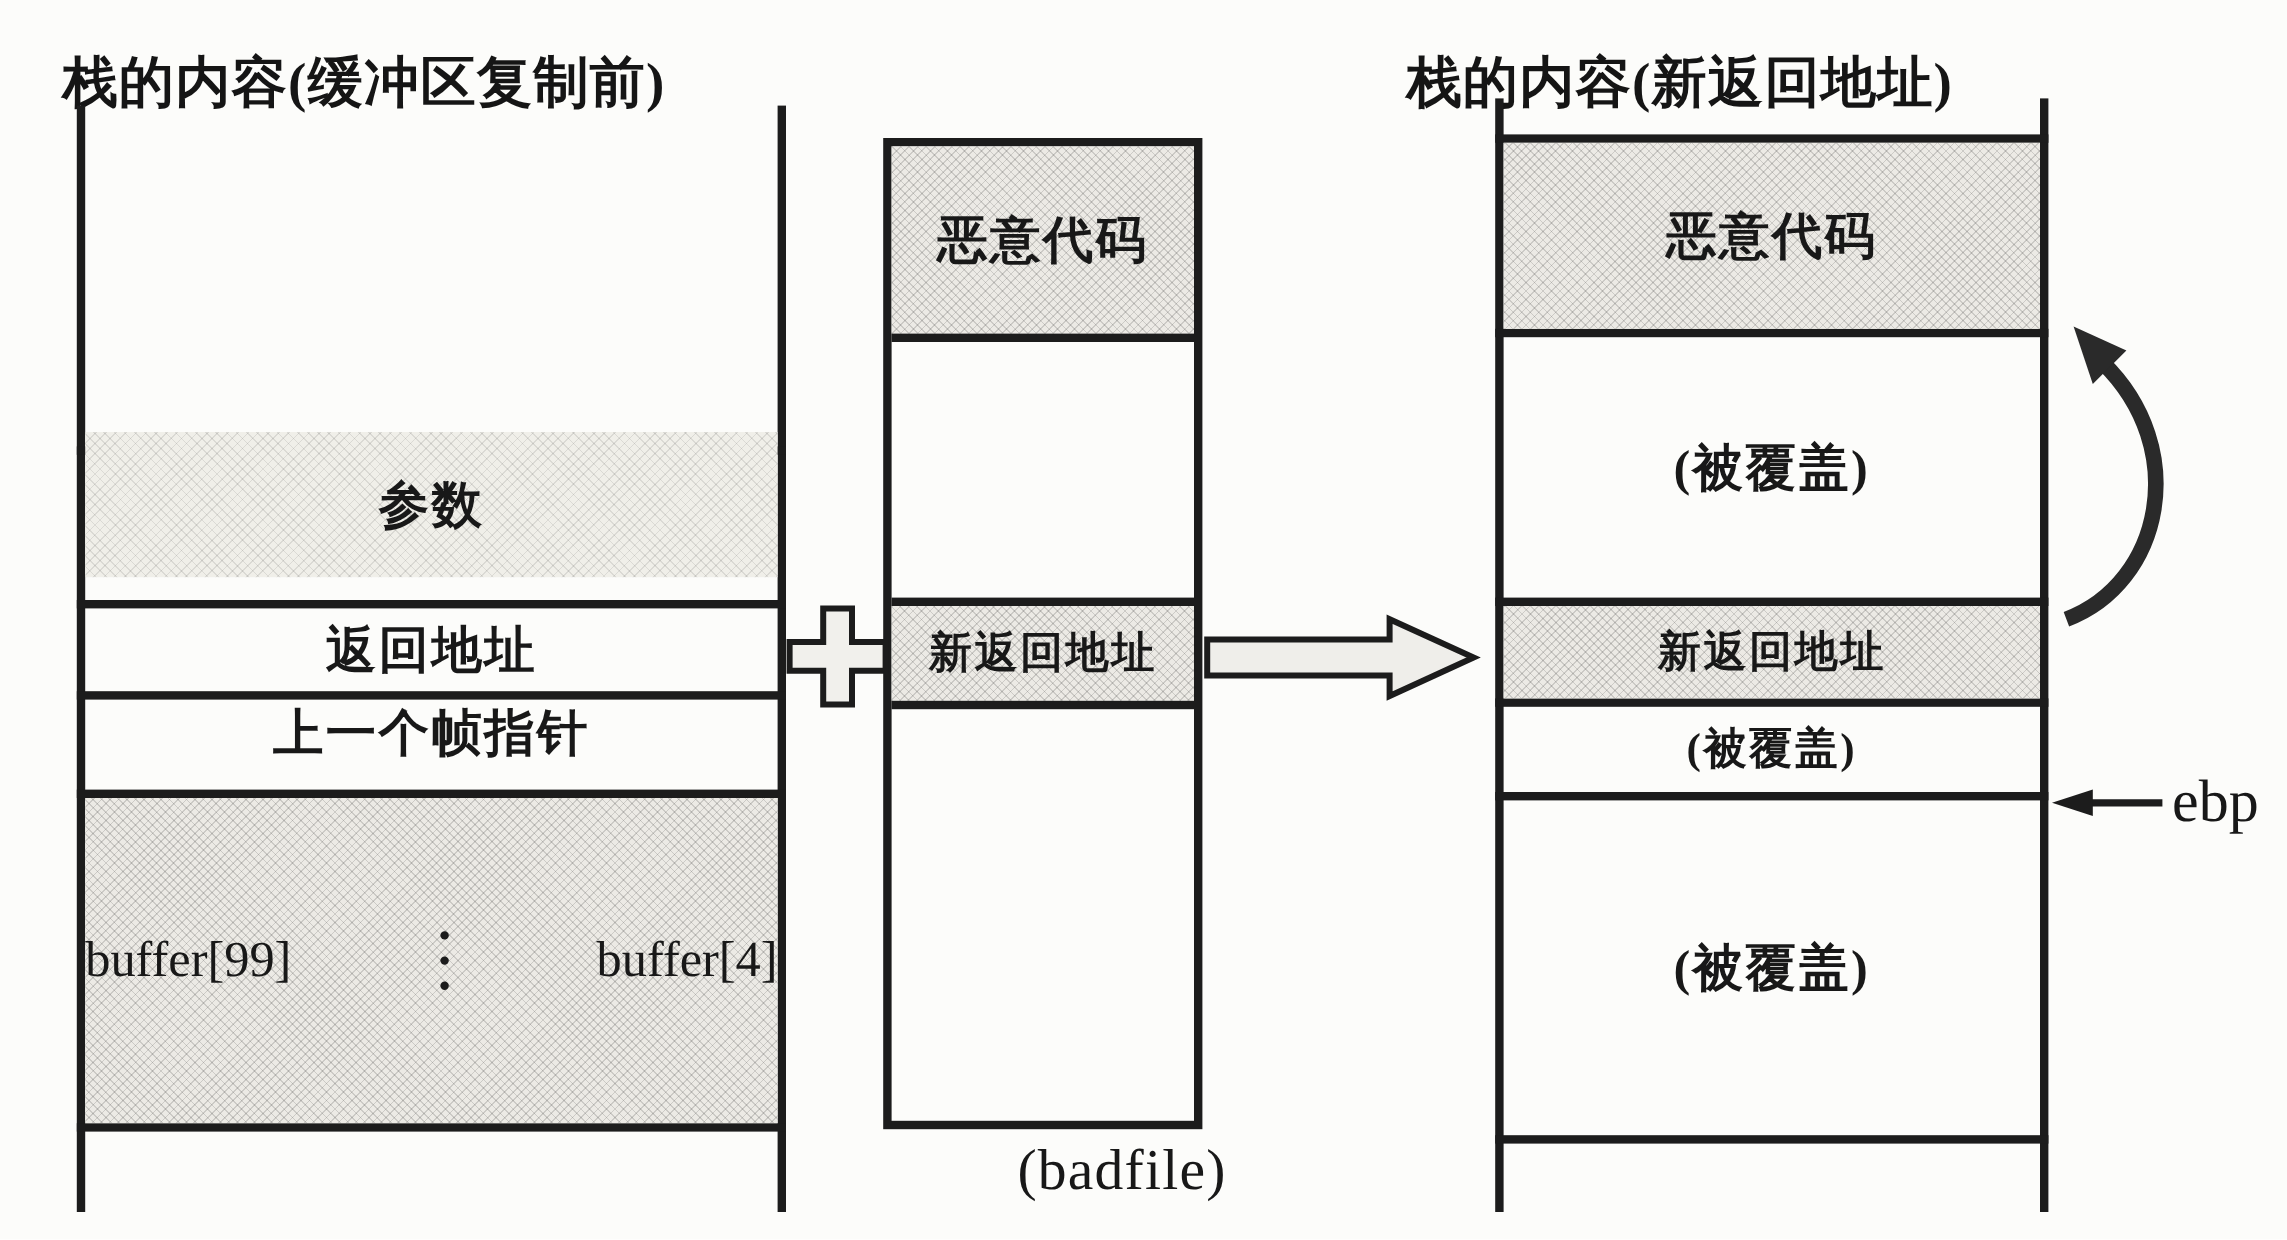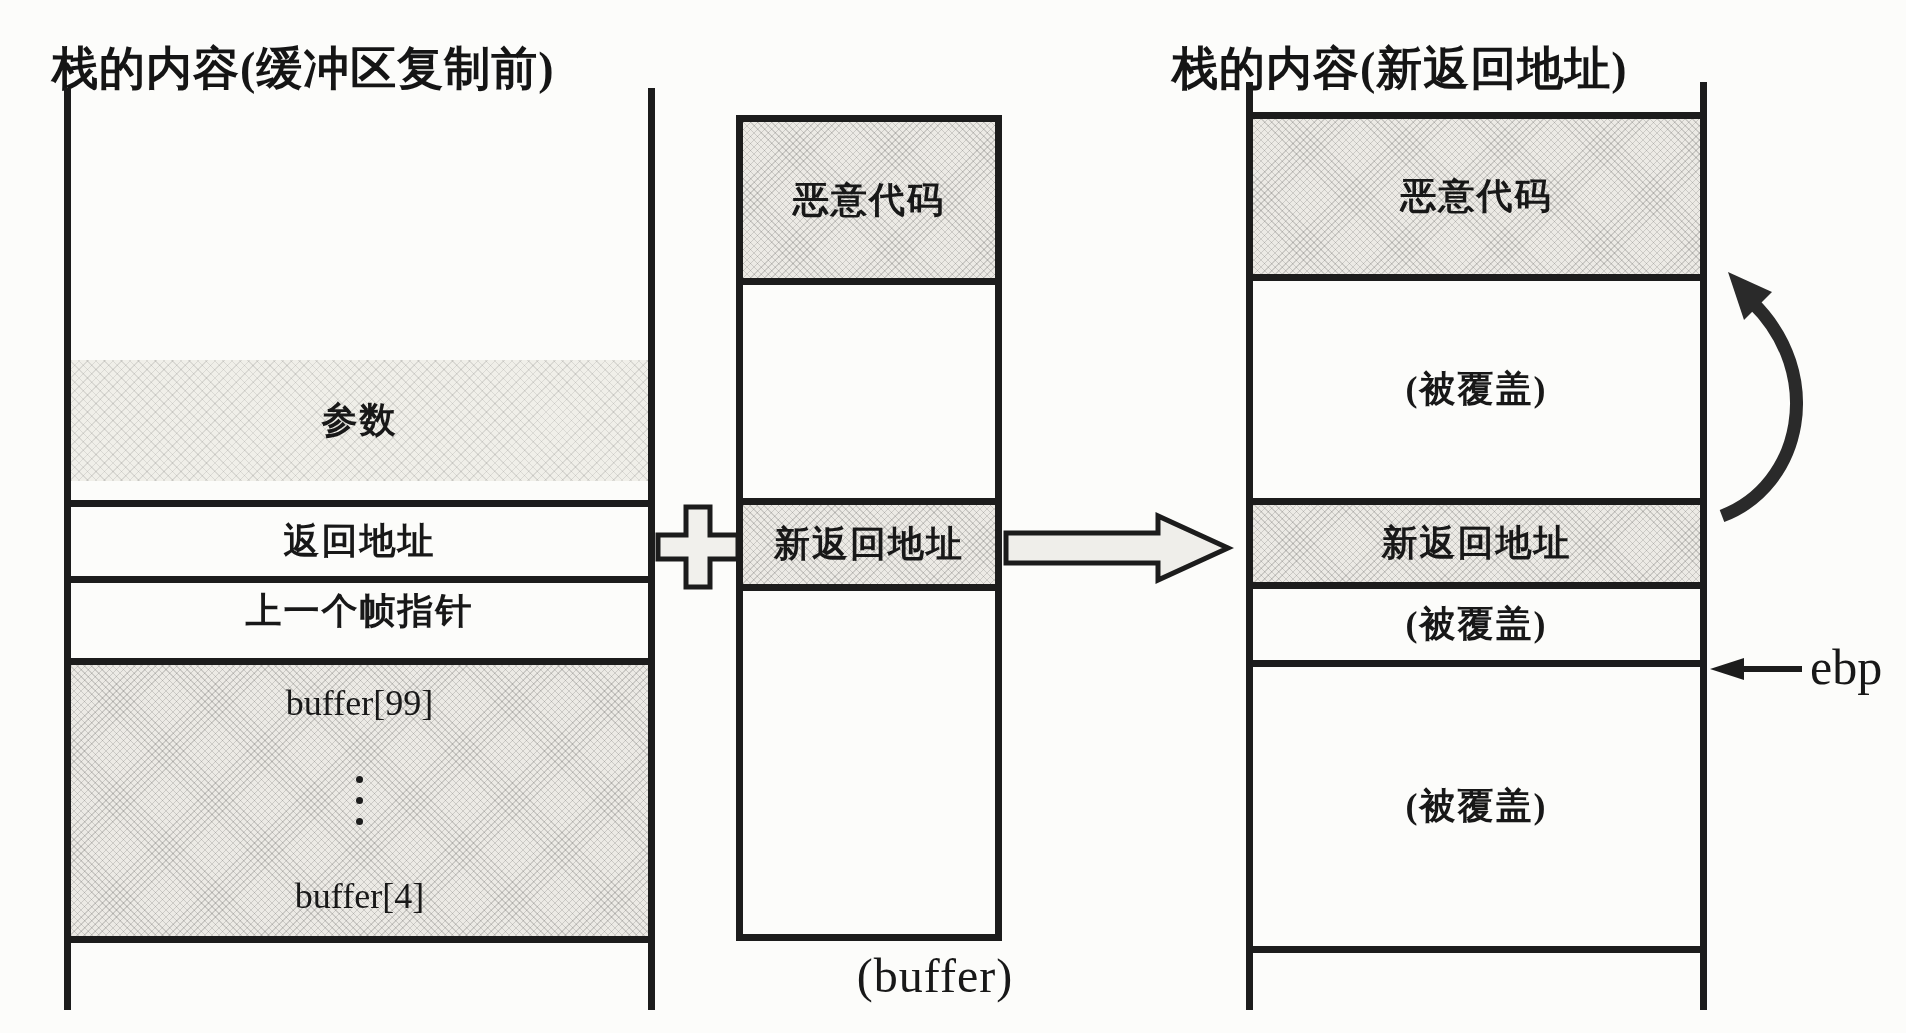--- a/index.html
+++ b/index.html
@@ -10,37 +10,37 @@
     color:#181818;
   }
   .title{
     position:absolute;font-size:46px;font-weight:600;letter-spacing:1px;
     white-space:nowrap;color:#151515;margin-top:28px;
   }
   .rail{position:absolute;width:7px;background:#1c1c1c;}
   .hline{position:absolute;height:7px;background:#1c1c1c;}
   .band{
     position:absolute;display:flex;align-items:center;justify-content:center;
-    font-size:36px;font-weight:600;letter-spacing:2px;white-space:nowrap;
+    font-size:42px;font-weight:600;letter-spacing:2px;white-space:nowrap;
   }
   .band.small{font-size:36px;}
   .mono-label{font-family:"Liberation Serif","DejaVu Serif",serif;font-weight:500;letter-spacing:0;}
   .xhatch{
     background-color:#eceae5;
     background-image:
       repeating-linear-gradient(45deg, rgba(45,45,45,.17) 0px, rgba(45,45,45,.17) 1px, transparent 1px, transparent 5px),
       repeating-linear-gradient(135deg, rgba(45,45,45,.17) 0px, rgba(45,45,45,.17) 1px, transparent 1px, transparent 5px);
   }
   .xhatch-light{
     background-color:#f0efe9;
     background-image:
       repeating-linear-gradient(45deg, rgba(45,45,45,.11) 0px, rgba(45,45,45,.11) 1px, transparent 1px, transparent 6px),
       repeating-linear-gradient(135deg, rgba(45,45,45,.11) 0px, rgba(45,45,45,.11) 1px, transparent 1px, transparent 6px);
   }
-  .buffer-band{flex-direction:column;justify-content:space-between;padding:20px 0;box-sizing:border-box;}
+  .buffer-band{flex-direction:row;justify-content:space-between;padding:4px 0;box-sizing:border-box;}
   .buffer-band .row{line-height:1.05;}
   .vdots{display:flex;flex-direction:column;gap:14px;align-items:center;}
   .vdots .dot{width:7px;height:7px;border-radius:50%;background:#1c1c1c;}
   .box{position:absolute;border:7px solid #1c1c1c;background:#fcfcfa;box-sizing:border-box;}
   .caption{position:absolute;font-size:48px;font-weight:500;letter-spacing:1px;text-align:center;}
   .ebp-text{position:absolute;font-size:50px;font-weight:500;}
   svg.overlay{position:absolute;left:0;top:0;pointer-events:none;}
 </style>
 </head>
 <body>
@@ -85,21 +85,21 @@
   <div class="band xhatch" style="left:743px;top:122px;width:252px;height:156px;">
     <span>恶意代码</span>
   </div>
   <div class="hline" style="left:743px;top:278px;width:252px;"></div>
   <div class="hline" style="left:743px;top:498px;width:252px;"></div>
   <div class="band xhatch small" style="left:743px;top:505px;width:252px;height:79px;">
     <span>新返回地址</span>
   </div>
   <div class="hline" style="left:743px;top:584px;width:252px;"></div>
 
-  <div class="caption" style="left:780px;top:948px;width:310px;">(buffer)</div>
+  <div class="caption" style="left:780px;top:948px;width:310px;">(badfile)</div>
 
   <div class="title" style="left:1172px;top:10px;">栈的内容(新返回地址)</div>
 
   <div class="rail" style="left:1246px;top:82px;height:928px;"></div>
   <div class="rail" style="left:1700px;top:82px;height:928px;"></div>
 
   <div class="hline" style="left:1246px;top:112px;width:461px;"></div>
   <div class="hline" style="left:1246px;top:274px;width:461px;"></div>
   <div class="hline" style="left:1246px;top:498px;width:461px;"></div>
   <div class="hline" style="left:1246px;top:582px;width:461px;"></div>

